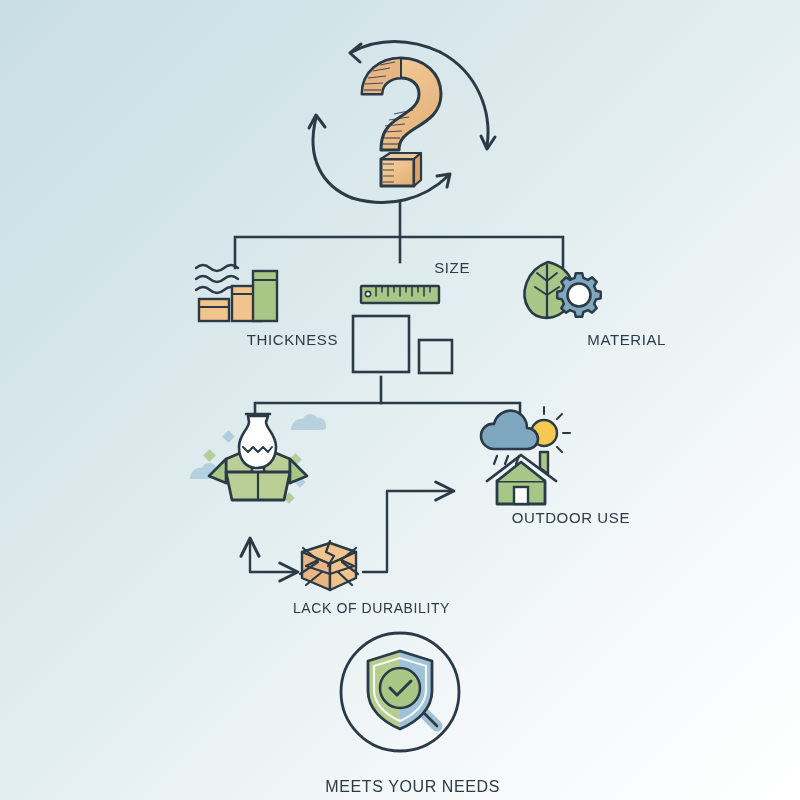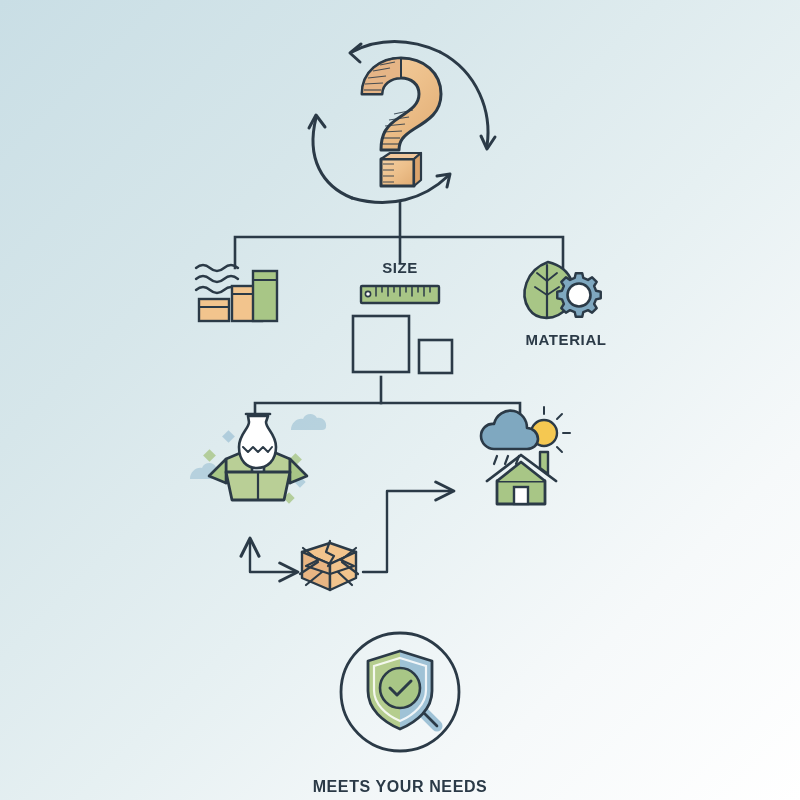--- a/index.html
+++ b/index.html
@@ -17,25 +17,25 @@
   }
   #diagram-svg {
     position: absolute;
     left: 0;
     top: 0;
     width: 800px;
     height: 800px;
   }
   .node-label {
     position: absolute;
-    text-align: center;
+    text-align: right;
     color: #2b3a47;
     font-family: "Liberation Sans", sans-serif;
     font-size: 15px;
-    font-weight: 700;
+    font-weight: 400;
     letter-spacing: 0.6px;
     line-height: 18px;
     white-space: pre-line;
     pointer-events: none;
   }
   .lbl-thickness { left: 138px; top: 331px; width: 200px; }
   .lbl-size      { left: 330px; top: 259px; width: 140px; }
   .lbl-material  { left: 466px; top: 331px; width: 200px; }
   .lbl-packaging { left: 155px; top: 503px; width: 200px; }
   .lbl-outdoor   { left: 430px; top: 509px; width: 200px; }
@@ -274,23 +274,26 @@
                C 383 722, 368 709, 368 691 L 368 661 Z" fill="url(#shieldGrad)" stroke="#2b3a47" stroke-width="2.8" stroke-linejoin="round"></path>
       <path d="M400 658 L426 666 L426 690 C 426 704, 414 715, 400 721
                C 386 715, 374 704, 374 690 L 374 666 Z" fill="none" stroke="#ffffff" stroke-width="2.2" opacity="0.85"></path>
 
       <circle cx="400" cy="688" r="20" fill="#a8c686" stroke="#2b3a47" stroke-width="2.6"></circle>
       <path d="M390 688 L397 695 L411 681" fill="none" stroke="#2b3a47" stroke-width="3" stroke-linecap="round" stroke-linejoin="round"></path>
     </g>
 
   </svg>
 
+  <div class="node-label lbl-thickness">THICKNESS</div>
 
   <div class="node-label lbl-size">SIZE</div>
 
   <div class="node-label lbl-material">MATERIAL</div>
 
 
-
+  <div class="node-label lbl-outdoor">OUTDOOR USE</div>
+
+  <div class="node-label lbl-durability">LACK OF DURABILITY</div>
 
   <div class="node-label lbl-needs">MEETS YOUR NEEDS</div>
 
 </div>
 
 </body></html>

